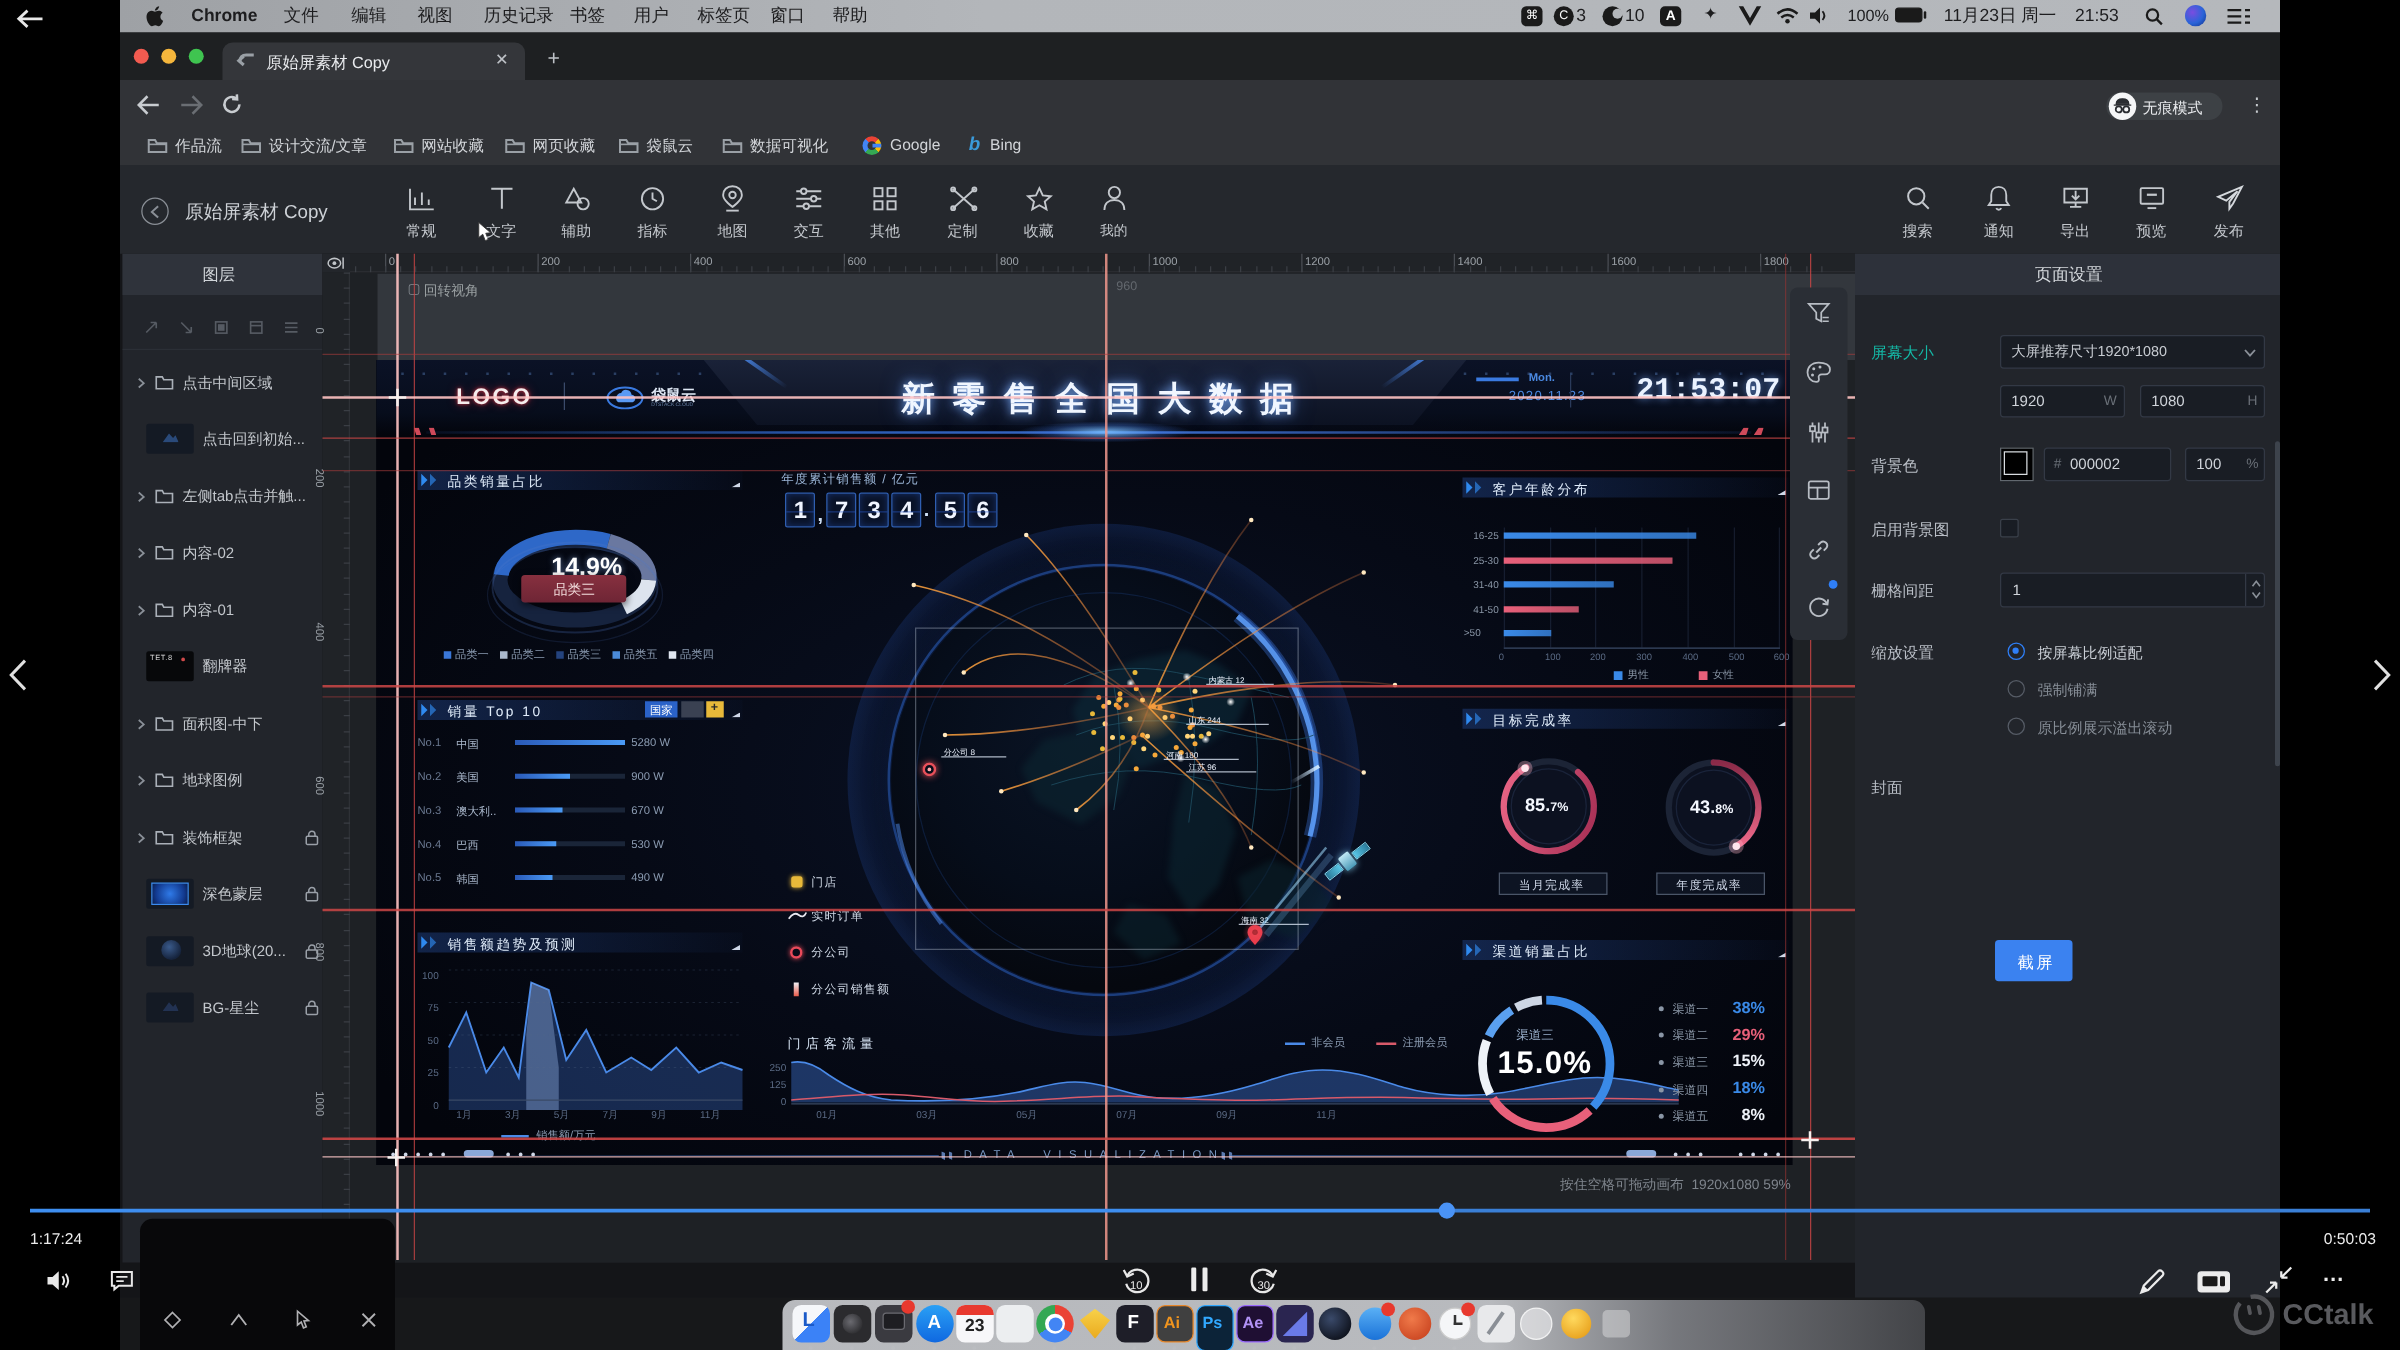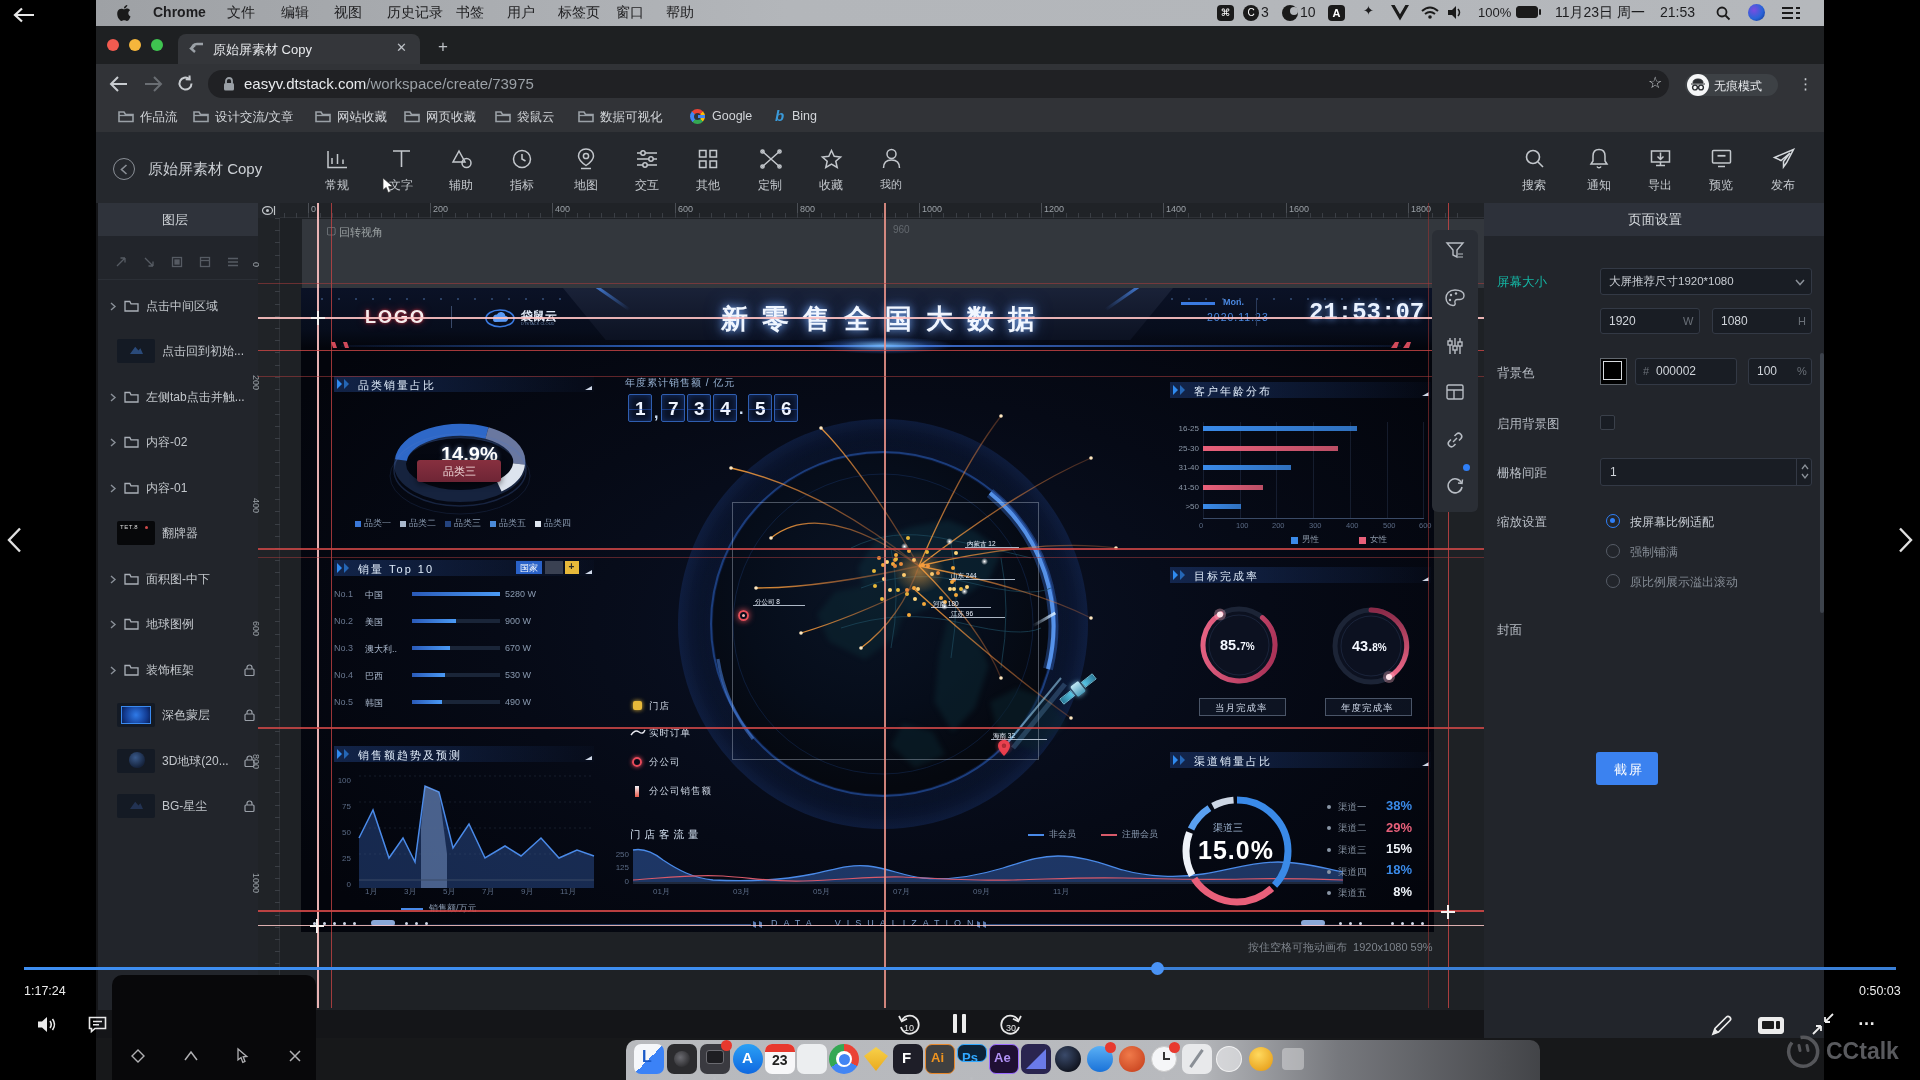--- a/index.html
+++ b/index.html
@@ -88,28 +88,20 @@
  <svg style="left:14px;top:12px" width="18" height="16" viewBox="0 0 18 16">
           <path d="M17 8 L1 8 M8 1 L1 8 L8 15" fill="none" stroke="#c8ccd0" stroke-width="2"></path>
         </svg>
  <svg style="left:48px;top:12px" width="18" height="16" viewBox="0 0 18 16">
           <path d="M1 8 L17 8 M10 1 L17 8 L10 15" fill="none" stroke="#6a6e73" stroke-width="2"></path>
         </svg>
  <svg style="left:81px;top:11px" width="17" height="17" viewBox="0 0 17 17">
           <path d="M14.5 8.5 A6 6 0 1 1 12.2 3.8" fill="none" stroke="#c8ccd0" stroke-width="2"></path>
           <path d="M12.5 0.5 L12.7 4.5 L8.7 4.3" fill="none" stroke="#c8ccd0" stroke-width="2"></path>
         </svg>
- <div class="ab" style="left:112px;top:6px;width:1461px;height:28px;background:#202124;border-radius:14px">
-  <svg style="left:15px;top:7px" width="12" height="14" viewBox="0 0 12 14">
-            <rect x="1" y="6" width="10" height="7.5" rx="1.5" fill="#9aa0a6"></rect>
-            <path d="M3 6 L3 4 A3 3 0 0 1 9 4 L9 6" fill="none" stroke="#9aa0a6" stroke-width="1.8"></path>
-          </svg>
-  <div class="t" style="left:36px;top:5px;color:#e8eaed;font-size:15px">easyv.dtstack.com<span style="color:#9aa0a6">/workspace/create/73975</span></div>
-  <div class="t" style="left:1440px;top:3px;color:#c8ccd0;font-size:16px">☆</div>
- </div>
  <div class="ab" style="left:1589px;top:10px;width:93px;height:22px;background:#3d4145;border-radius:11px">
   <div class="ab" style="left:2px;top:0px;width:22px;height:22px;background:#f5f6f7;border-radius:50%">
    <svg style="left:4px;top:5px" width="14" height="12" viewBox="0 0 14 12">
               <path d="M2 4 Q2 0 7 0 Q12 0 12 4 Z M0 5 L14 5" fill="#2a2d31" stroke="#2a2d31"></path>
               <circle cx="4" cy="8.5" r="2.4" fill="none" stroke="#2a2d31" stroke-width="1.4"></circle>
               <circle cx="10" cy="8.5" r="2.4" fill="none" stroke="#2a2d31" stroke-width="1.4"></circle>
               <path d="M6.4 8.5 L7.6 8.5" stroke="#2a2d31" stroke-width="1.4"></path>
             </svg>
   </div>
   <div class="t" style="left:29px;top:4px;color:#e8eaed;font-size:12px">无痕模式</div>
@@ -965,21 +957,21 @@
           <div class="ab" style="left:1086px;top:134px;width:1px;height:96px;background:rgba(70,90,130,0.25)"></div>
           <div class="ab" style="left:1122px;top:134px;width:1px;height:96px;background:rgba(70,90,130,0.25)"></div>
  <div class="t" style="left:870px;top:136px;font-size:8px;color:#8a96a6;width:28px;text-align:right">16-25</div>
  <div class="ab" style="left:902px;top:138px;width:154px;height:5px;background:linear-gradient(90deg,#3a8ae8,#3a8ae8cc)"></div>
  <div class="t" style="left:870px;top:156px;font-size:8px;color:#8a96a6;width:28px;text-align:right">25-30</div>
  <div class="ab" style="left:902px;top:158px;width:135px;height:5px;background:linear-gradient(90deg,#e8607a,#e8607acc)"></div>
  <div class="t" style="left:870px;top:175px;font-size:8px;color:#8a96a6;width:28px;text-align:right">31-40</div>
  <div class="ab" style="left:902px;top:177px;width:88px;height:5px;background:linear-gradient(90deg,#3a8ae8,#3a8ae8cc)"></div>
  <div class="t" style="left:870px;top:195px;font-size:8px;color:#8a96a6;width:28px;text-align:right">41-50</div>
  <div class="ab" style="left:902px;top:197px;width:60px;height:5px;background:linear-gradient(90deg,#e8607a,#e8607acc)"></div>
- <div class="t" style="left:870px;top:214px;font-size:8px;color:#8a96a6;width:28px;text-align:right">&gt;50</div>
+ <div class="t" style="left:870px;top:214px;font-size:8px;color:#8a96a6;width:28px;">&gt;50</div>
  <div class="ab" style="left:902px;top:216px;width:38px;height:5px;background:linear-gradient(90deg,#3a8ae8,#3a8ae8cc)"></div>
  <div class="ab" style="left:902px;top:230px;width:221px;height:1px;background:#3a4a66"></div>
  <div class="t" style="left:898px;top:233px;font-size:7.5px;color:#5a6a84">0</div>
  <div class="t" style="left:935px;top:233px;font-size:7.5px;color:#5a6a84">100</div>
  <div class="t" style="left:971px;top:233px;font-size:7.5px;color:#5a6a84">200</div>
  <div class="t" style="left:1008px;top:233px;font-size:7.5px;color:#5a6a84">300</div>
  <div class="t" style="left:1045px;top:233px;font-size:7.5px;color:#5a6a84">400</div>
  <div class="t" style="left:1082px;top:233px;font-size:7.5px;color:#5a6a84">500</div>
  <div class="t" style="left:1118px;top:233px;font-size:7.5px;color:#5a6a84">600</div>
  <div class="ab" style="left:990px;top:249px;width:7px;height:7px;background:#3a8ae8"></div>
@@ -1244,21 +1236,21 @@
  <div class="ab" style="left:267px;top:8px;width:30px;height:30px">
           <div class="ab" style="inset:0;border-radius:7px;background:#1e1e28">
             <div class="t" style="left:9px;top:5px;color:#fff;font-size:15px;font-weight:bold">F</div>
           </div>
         </div>
  <div class="ab" style="left:299px;top:8px;width:30px;height:30px">
           <div class="ab" style="inset:0;border-radius:7px;background:#404040;border:1.5px solid #e8872a">
             <div class="t" style="left:5px;top:5px;color:#f0941e;font-size:13px;font-weight:bold">Ai</div>
           </div>
         </div>
- <div class="ab" style="left:331px;top:8px;width:30px;height:18px">
+ <div class="ab" style="left:331px;top:8px;width:30px;height:37px">
           <div class="ab" style="inset:0;border-radius:7px;background:#0c2338;border:1.5px solid #31a8ff">
             <div class="t" style="left:4px;top:5px;color:#31a8ff;font-size:13px;font-weight:bold">Ps</div>
           </div>
         </div>
  <div class="ab" style="left:363px;top:8px;width:30px;height:30px">
           <div class="ab" style="inset:0;border-radius:7px;background:#1f0f33;border:1.5px solid #9a6aff">
             <div class="t" style="left:4px;top:5px;color:#b191f5;font-size:13px;font-weight:bold">Ae</div>
           </div>
         </div>
  <div class="ab" style="left:395px;top:8px;width:30px;height:30px">

